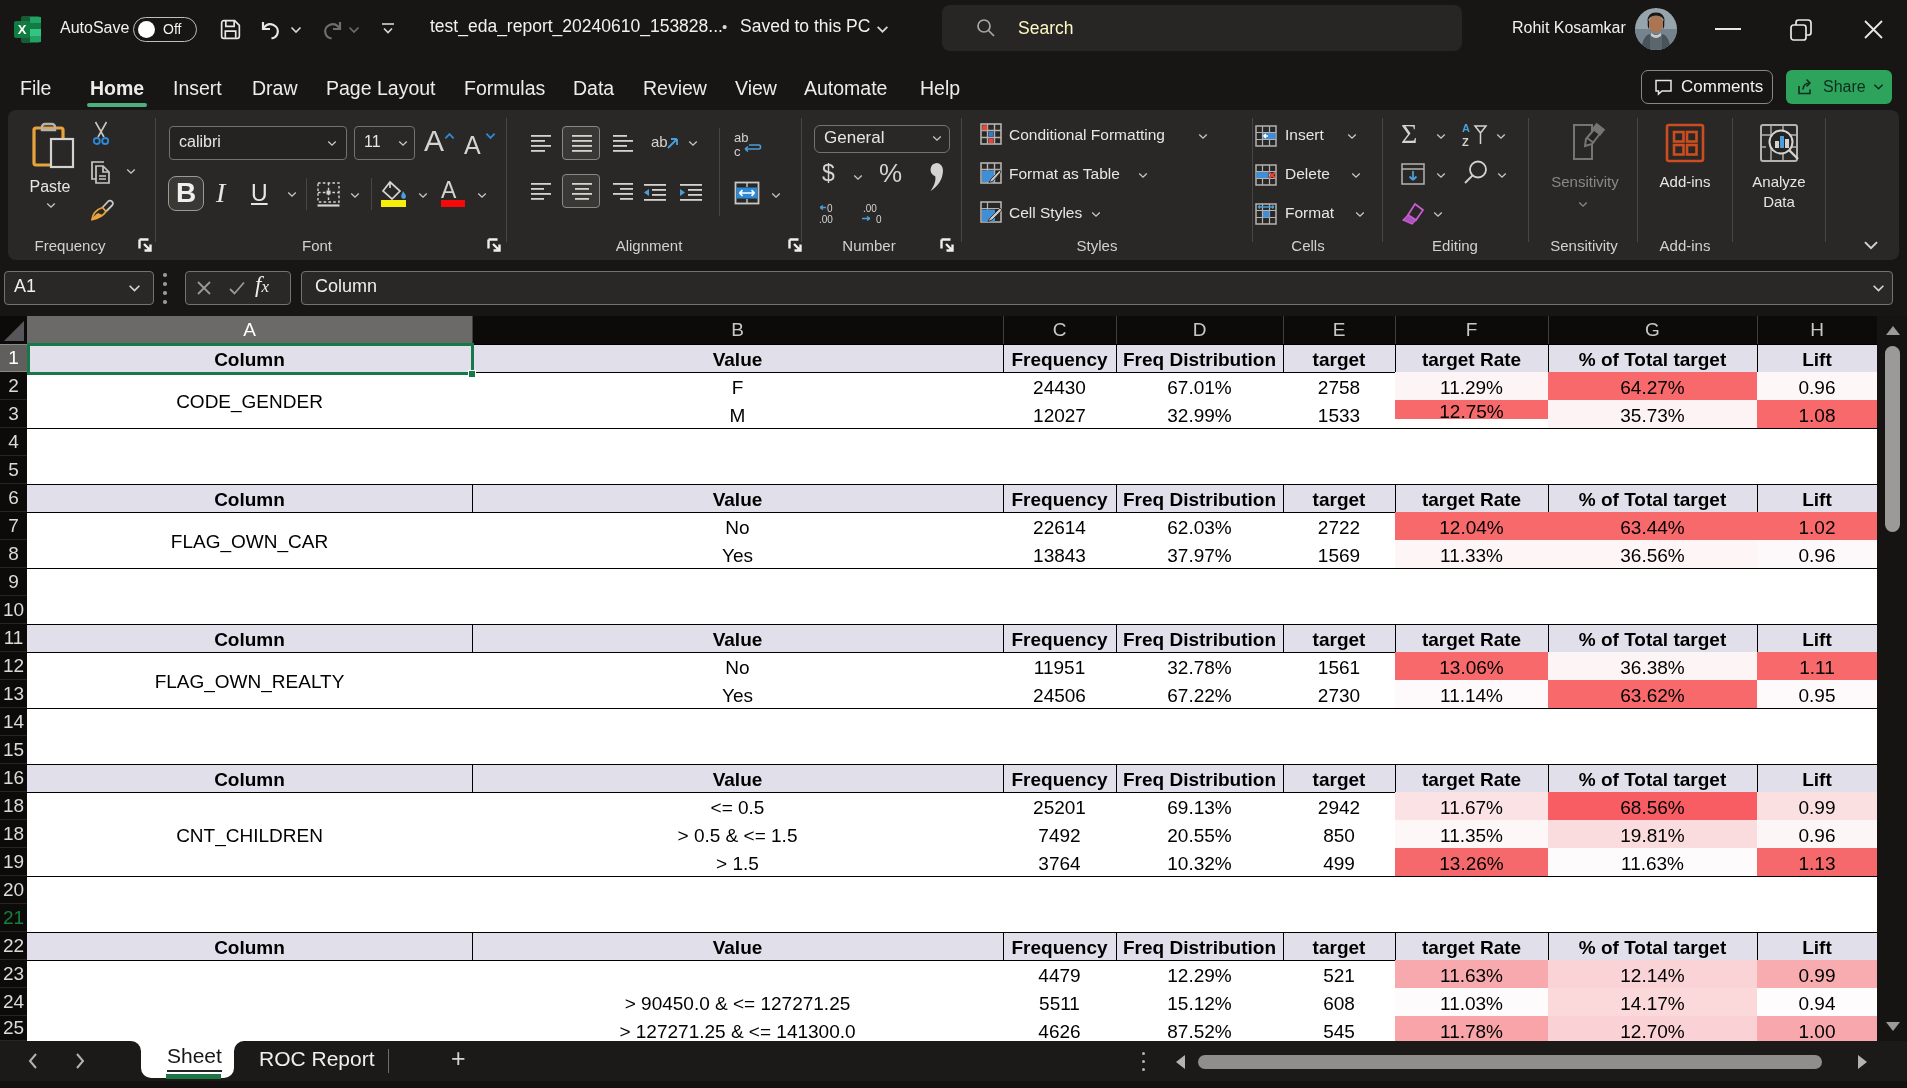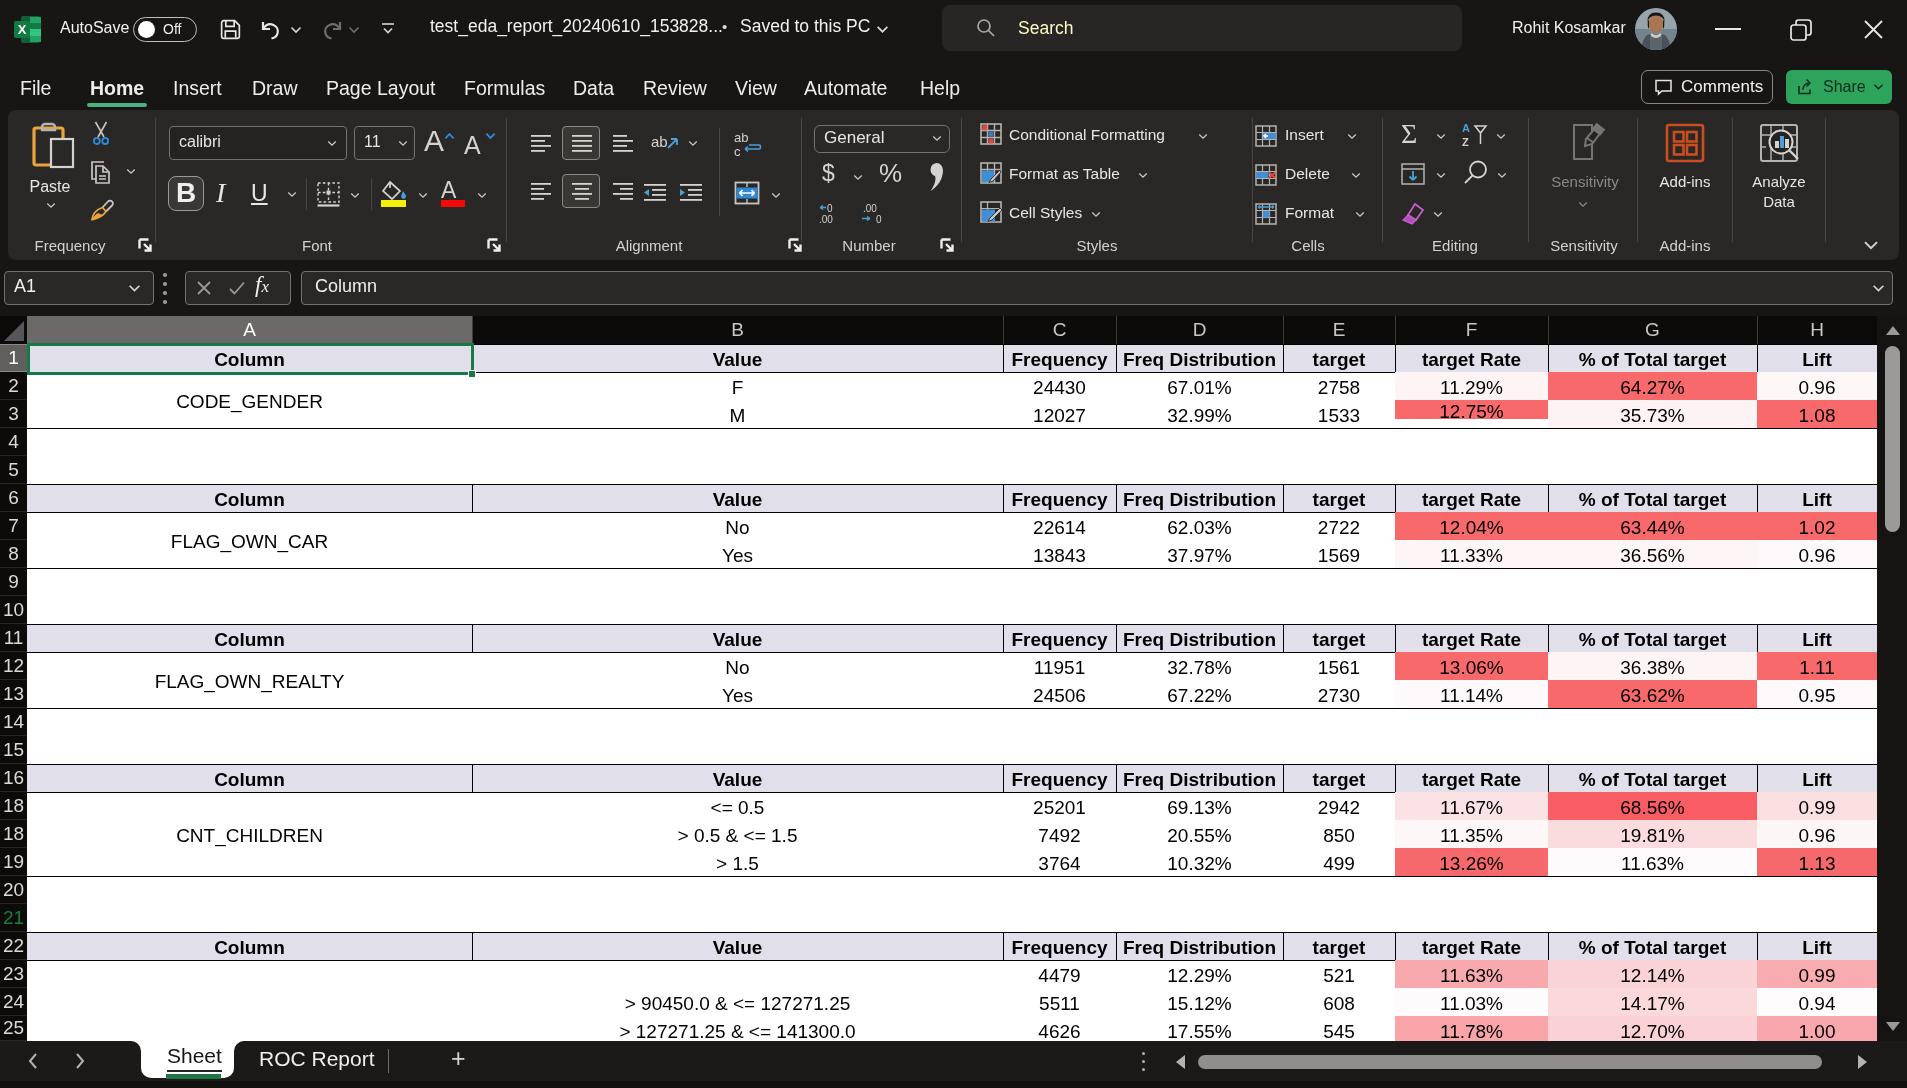--- a/index.html
+++ b/index.html
@@ -740,21 +740,21 @@
 <div class="c" style="left:1757px;top:960px;width:120px;height:28px;background:#f8acb0;">0.99</div>
 <div class="c" style="left:472px;top:988px;width:531px;height:28px;">&gt; 90450.0 &amp; &lt;= 127271.25</div>
 <div class="c" style="left:1003px;top:988px;width:113px;height:28px;">5511</div>
 <div class="c" style="left:1116px;top:988px;width:167px;height:28px;">15.12%</div>
 <div class="c" style="left:1283px;top:988px;width:112px;height:28px;">608</div>
 <div class="c" style="left:1395px;top:988px;width:153px;height:28px;background:#fefbfc;">11.03%</div>
 <div class="c" style="left:1548px;top:988px;width:209px;height:28px;background:#fbd8da;">14.17%</div>
 <div class="c" style="left:1757px;top:988px;width:120px;height:28px;background:#fefcfd;">0.94</div>
 <div class="c" style="left:472px;top:1016px;width:531px;height:28px;">&gt; 127271.25 &amp; &lt;= 141300.0</div>
 <div class="c" style="left:1003px;top:1016px;width:113px;height:28px;">4626</div>
-<div class="c" style="left:1116px;top:1016px;width:167px;height:28px;">17.55%</div>
+<div class="c" style="left:1116px;top:1016px;width:167px;height:28px;">87.52%</div>
 <div class="c" style="left:1283px;top:1016px;width:112px;height:28px;">545</div>
 <div class="c" style="left:1395px;top:1016px;width:153px;height:28px;background:#f8a4a8;">11.78%</div>
 <div class="c" style="left:1548px;top:1016px;width:209px;height:28px;background:#fad1d4;">12.70%</div>
 <div class="c" style="left:1757px;top:1016px;width:120px;height:28px;background:#f8a8ac;">1.00</div>
 <div style="position:absolute;left:27px;top:343px;width:447px;height:32px;border:3px solid #17784a;box-sizing:border-box;"></div>
 <div style="position:absolute;left:468px;top:370px;width:8px;height:8px;background:#17784a;border:1px solid #fff;box-sizing:border-box;"></div>
 
 <div style="position:absolute;left:1877px;top:316px;width:30px;height:725px;background:#151413;"></div>
 <div style="position:absolute;left:1886px;top:326px;width:0;height:0;border-left:7px solid transparent;border-right:7px solid transparent;border-bottom:9px solid #9b9a98;"></div>
 <div style="position:absolute;left:1885px;top:346px;width:15px;height:186px;background:#9b9a98;border-radius:8px;"></div>

